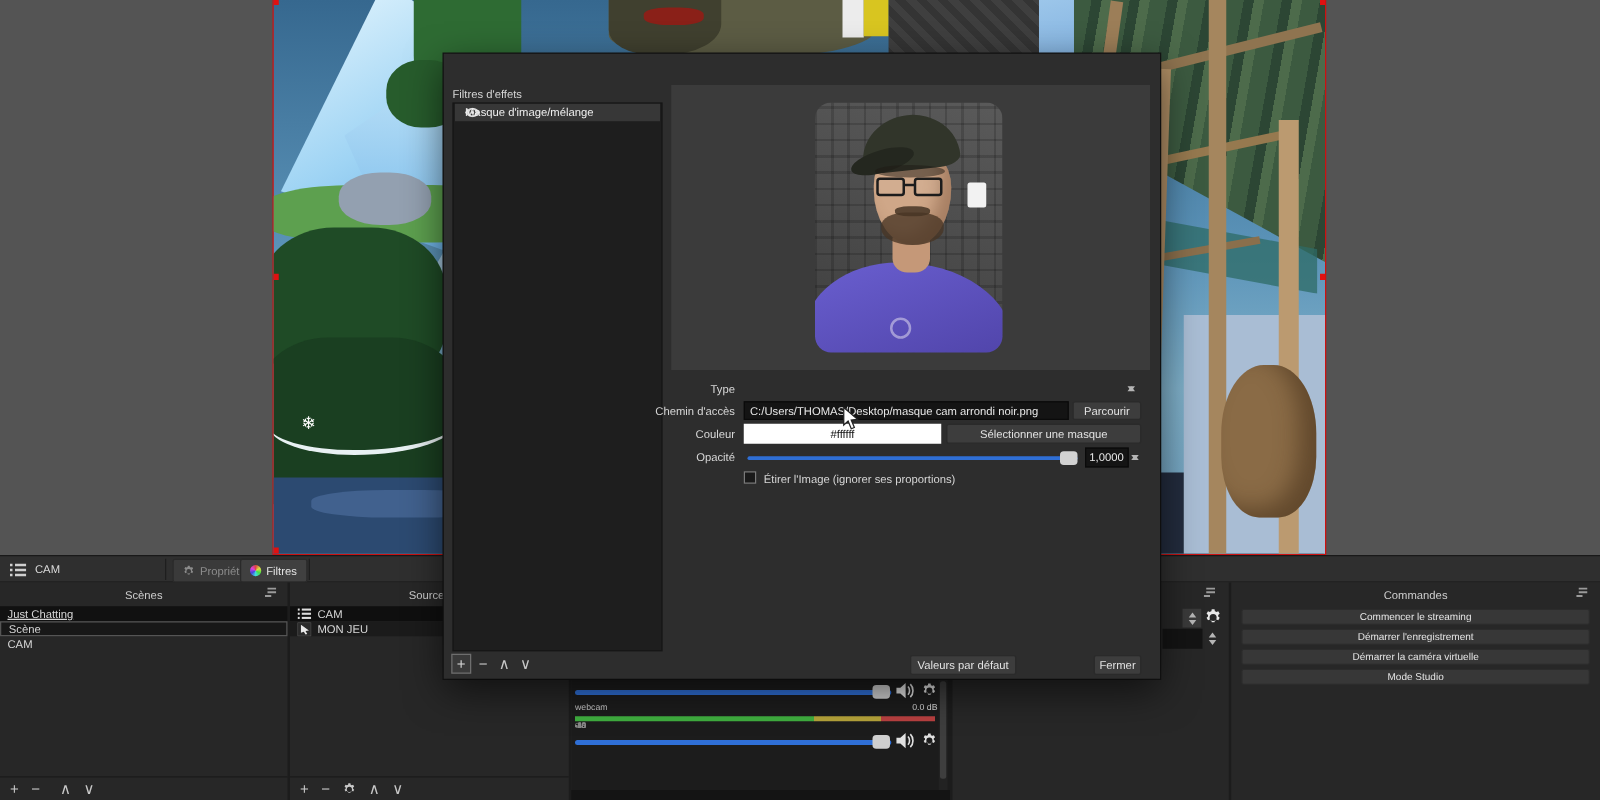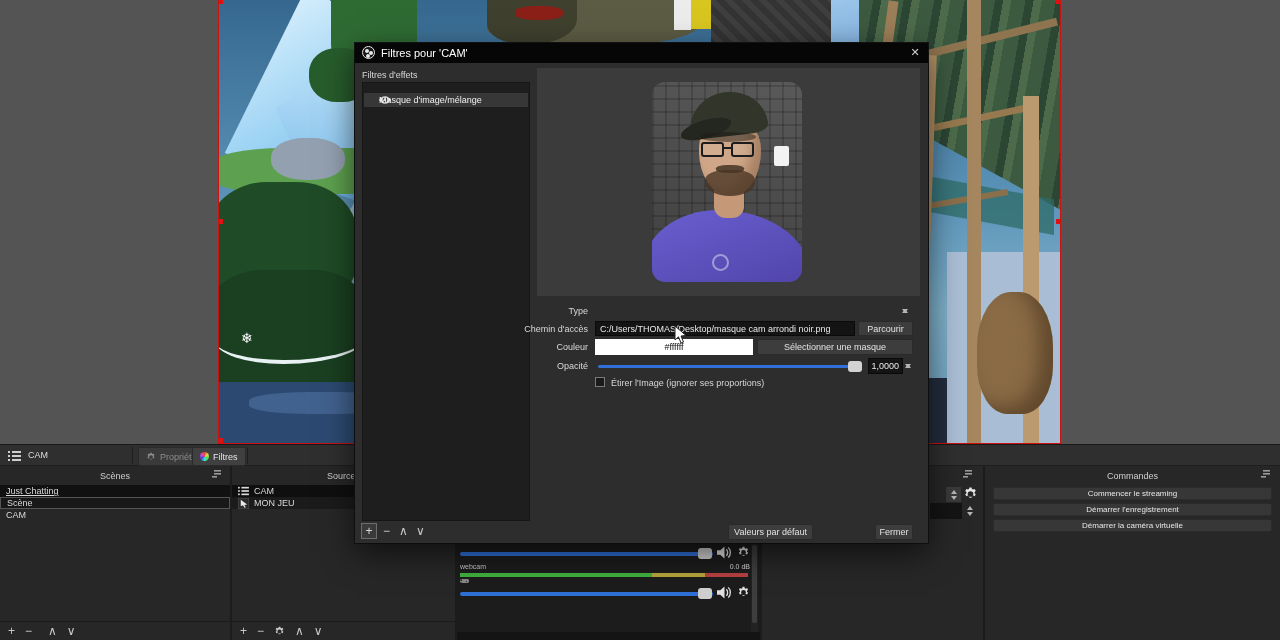--- a/index.html
+++ b/index.html
@@ -108,22 +108,22 @@
   .dialog{left:355px;top:43px;width:573px;height:500px;background:#2d2d2d;z-index:10;
     box-shadow:0 10px 30px rgba(0,0,0,.6),0 0 0 1px #151515;}
   .dialog *{position:absolute;box-sizing:border-box;}
   .dlg-titlebar{left:0;top:0;width:573px;height:20px;background:#060606;}
   .dlg-title{left:26px;top:4px;font-size:11px;color:#fff;}
   .dlg-close{left:552px;top:3px;font-size:11px;color:#cfcfcf;width:16px;text-align:center;}
   .obs-logo{left:7px;top:3px;width:13px;height:13px;border-radius:50%;background:#161616;border:1px solid #e8e8e8;}
   .obs-logo i{position:absolute;width:4px;height:4px;background:#e8e8e8;border-radius:50%;}
   .dlg-label{font-size:9px;color:#d6d6d6;}
   .dlg-list{left:7px;top:39px;width:168px;height:439px;background:#1e1e1e;border:1px solid #161616;}
-  .dlg-list-row{left:1px;top:10px;width:164px;height:14px;background:#373737;display:flex;
-    align-items:center;gap:5px;padding-left:15px;font-size:9px;color:#f0f0f0;position:absolute;}
+  .dlg-list-row{left:1px;top:0;width:164px;height:14px;background:#373737;display:flex;
+    align-items:center;gap:5px;padding-left:8px;font-size:9px;color:#f0f0f0;position:absolute;}
   .foot-ic{top:481px;font-size:12px;color:#c8c8c8;text-align:center;}
   .plusbox{left:6px;top:480px;width:16px;height:16px;background:#3a3a3a;border:1px solid #6e6e6e;
     font-size:12px;color:#d8d8d8;display:flex;align-items:center;justify-content:center;}
   .dlg-preview{left:182px;top:25px;width:383px;height:228px;background:#3b3b3b;}
   .btn{background:#3d3d3d;border:1px solid #2a2a2a;border-radius:2px;color:#e2e2e2;
     font-size:9px;display:flex;align-items:center;justify-content:center;}
   .fld-label{font-size:9px;color:#d8d8d8;width:100px;text-align:right;}
   .combo{left:240px;width:318px;height:15px;background:#3a3a3a;color:#e8e8e8;font-size:9px;
     display:flex;align-items:center;padding-left:5px;border-radius:2px;}
   .combo-arrows{left:543px;width:14px;height:15px;display:flex;flex-direction:column;
@@ -369,32 +369,24 @@
     <svg class="sort-ic" style="left:1261px;" width="9" height="9" viewBox="0 0 9 9">
       <g fill="#9a9a9a">
           <rect x="2" y="0" width="7" height="1.6"></rect>
           <rect x="2" y="3" width="7" height="1.6"></rect>
           <rect x="0" y="6" width="5" height="1.6"></rect>
         </g>
     </svg>
     <div class="cmd-btn" style="top:21px;">Commencer le streaming</div>
     <div class="cmd-btn" style="top:37px;">Démarrer l'enregistrement</div>
     <div class="cmd-btn" style="top:53px;">Démarrer la caméra virtuelle</div>
+    <div class="cmd-btn" style="top:69px;">Mode Studio</div>
   </div>
 
   <div class="abs dialog">
-    <div class="dlg-titlebar">
-      <span class="obs-logo">
-        <i style="left:2px;top:2px;"></i>
-          <i style="left:6px;top:4px;"></i>
-          <i style="left:3px;top:7px;"></i>
-      </span>
-      <span class="dlg-title">Filtres pour 'CAM'</span>
-      <span class="dlg-close">✕</span>
-    </div>
 
     <span class="dlg-label" style="left:7px;top:27px;">Filtres d'effets</span>
 
     <div class="dlg-list">
       <div class="dlg-list-row">
         <svg width="12" height="8" viewBox="0 0 16 10">
           <path fill="#d8d8d8" d="M8 0C4.2 0 1.4 2.6 0 5c1.4 2.4 4.2 5 8 5s6.6-2.6 8-5c-1.4-2.4-4.2-5-8-5zm0 8.2A3.2 3.2 0 118 1.8a3.2 3.2 0 010 6.4z"></path>
           <circle cx="8" cy="5" r="1.7" fill="#d8d8d8"></circle>
         </svg>
         <span>Masque d'image/mélange</span>

